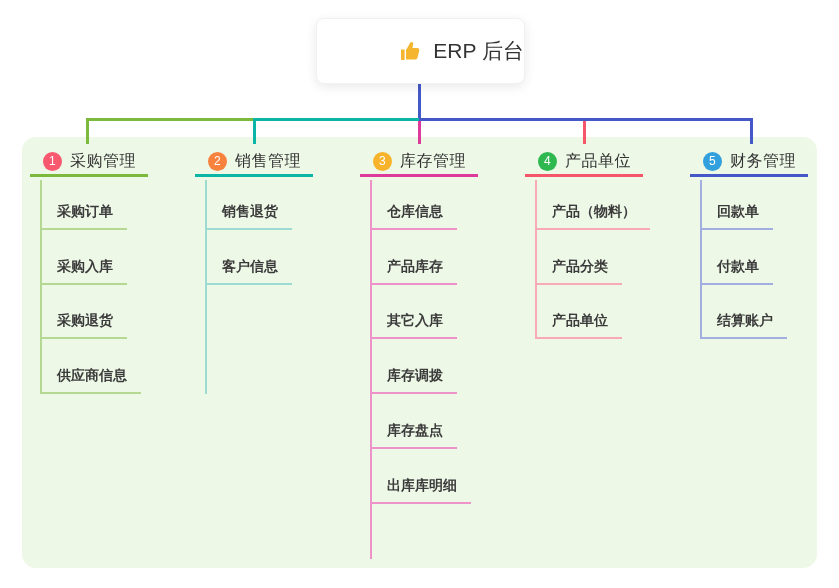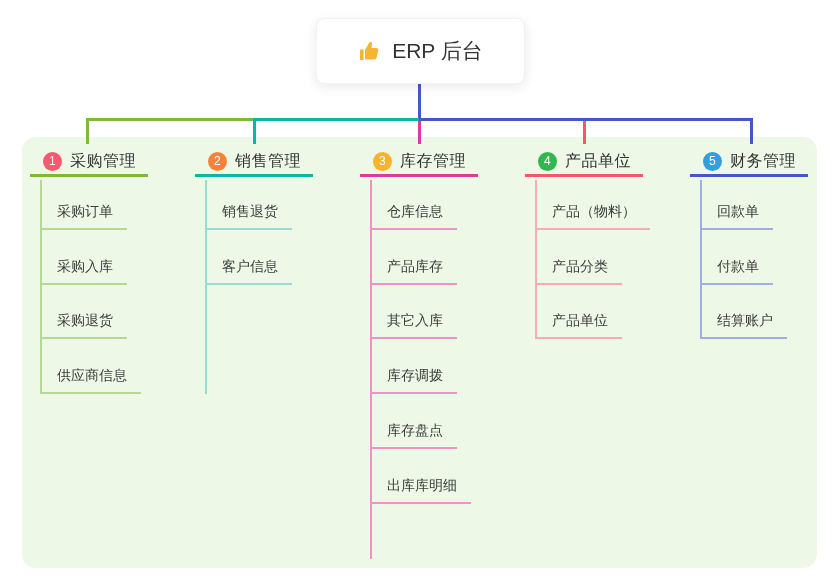--- a/index.html
+++ b/index.html
@@ -5,21 +5,21 @@
   html,body{margin:0;padding:0;background:#fff;}
   .canvas{
     position:relative;width:839px;height:588px;background:#ffffff;overflow:hidden;
     font-family:"Liberation Sans","DejaVu Sans",sans-serif;
   }
   
   .root-node{
     position:absolute;left:316px;top:18px;width:207px;height:64px;
     background:#fff;border:1px solid #f1f1f1;border-radius:8px;
     box-shadow:0 3px 12px rgba(0,0,0,0.09);
-    display:flex;align-items:center;justify-content:center;gap:10px;
+    display:flex;align-items:center;justify-content:flex-end;gap:10px;
     font-size:21px;color:#333;
   }
   .root-icon{width:24px;height:24px;display:inline-block;}
   
   .line{position:absolute;}
   .root-stem{left:418px;top:82px;width:3px;height:37px;background:var(--c4);}
   .bus{top:118px;height:3px;}
   .bus-green{left:86px;width:167px;background:var(--c0);}
   .bus-teal{left:253px;width:166px;background:var(--c1);}
   .bus-blue{left:419px;width:334px;background:var(--c4);}
@@ -42,21 +42,21 @@
     border-bottom:3px solid var(--line);
     font-size:16px;color:#333;letter-spacing:.5px;
   }
   .badge{
     width:19px;height:19px;border-radius:50%;background:var(--badge);
     color:#fff;font-size:12px;display:inline-flex;align-items:center;justify-content:center;
     margin-right:8px;flex:0 0 auto;
   }
   .trunk{position:absolute;left:10px;top:32px;width:2px;background:var(--light);}
   .children{position:absolute;left:0;top:27px;}
-  .child{height:54.8px;display:flex;align-items:flex-end;margin-left:10px;}
+  .child{height:54.8px;display:flex;align-items:flex-end;margin-left:10px;font-weight:bold;}
   .child-node{
     border-bottom:2px solid var(--light);
     padding:0 14px 7px 17px;
     font-size:14px;color:#3b3b3b;white-space:nowrap;
   }
 </style>
 </head>
 <body>
 
 <div class="canvas" style="--c0: #7cba3d; --c1: #0cb6a6; --c2: #dd3a9c; --c3: #f5566a; --c4: #4558c8;">

